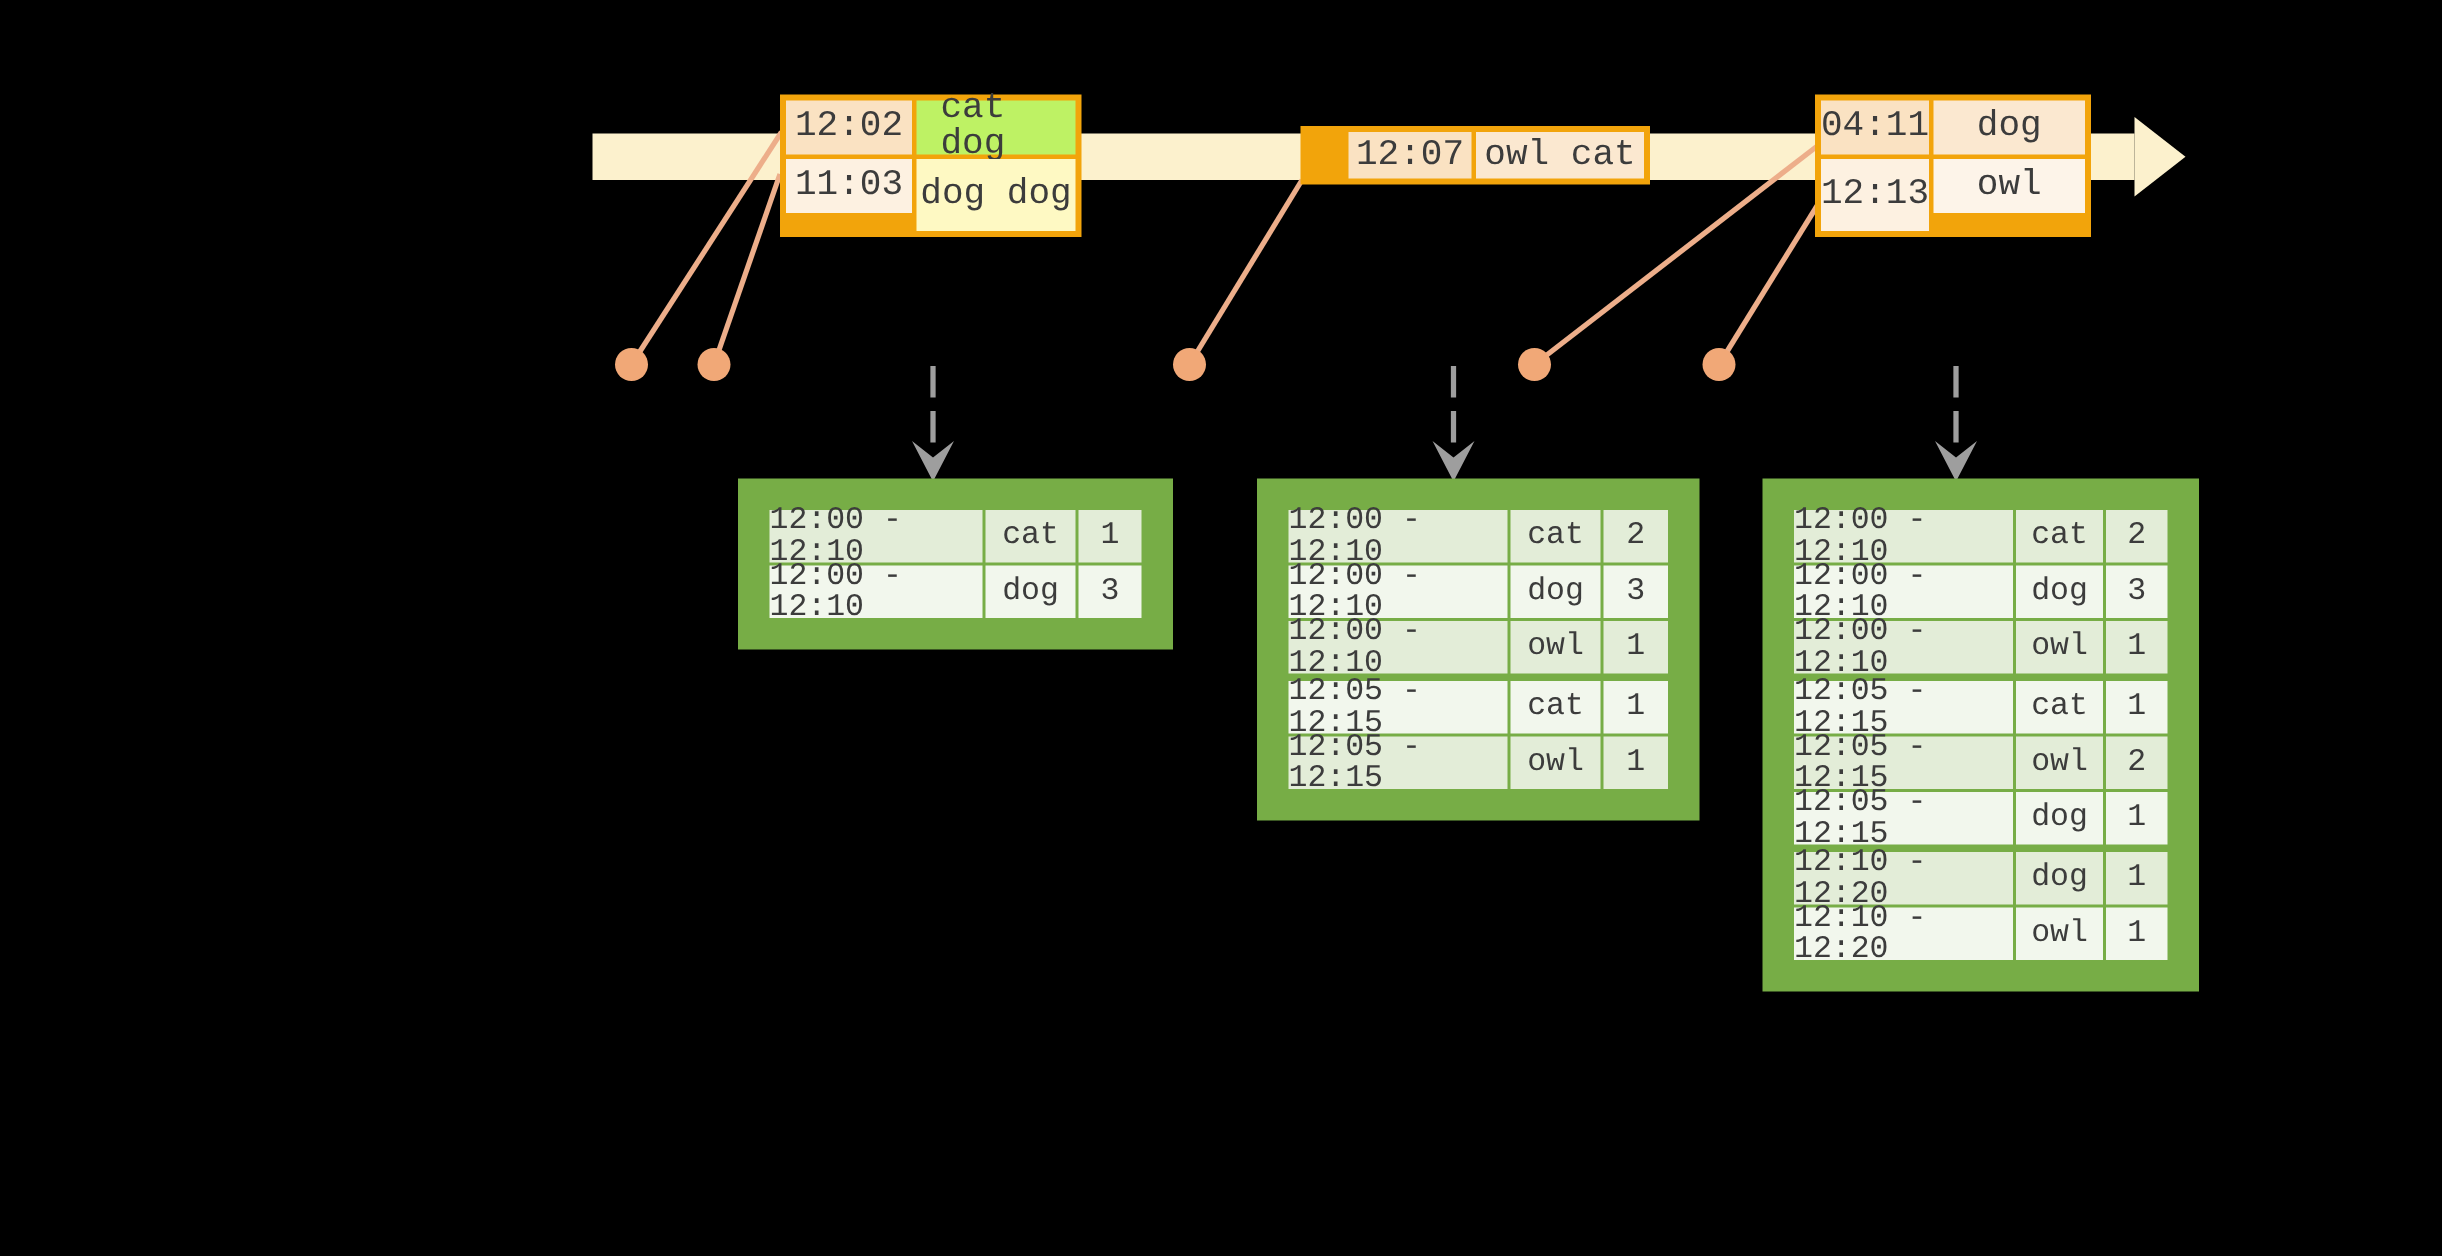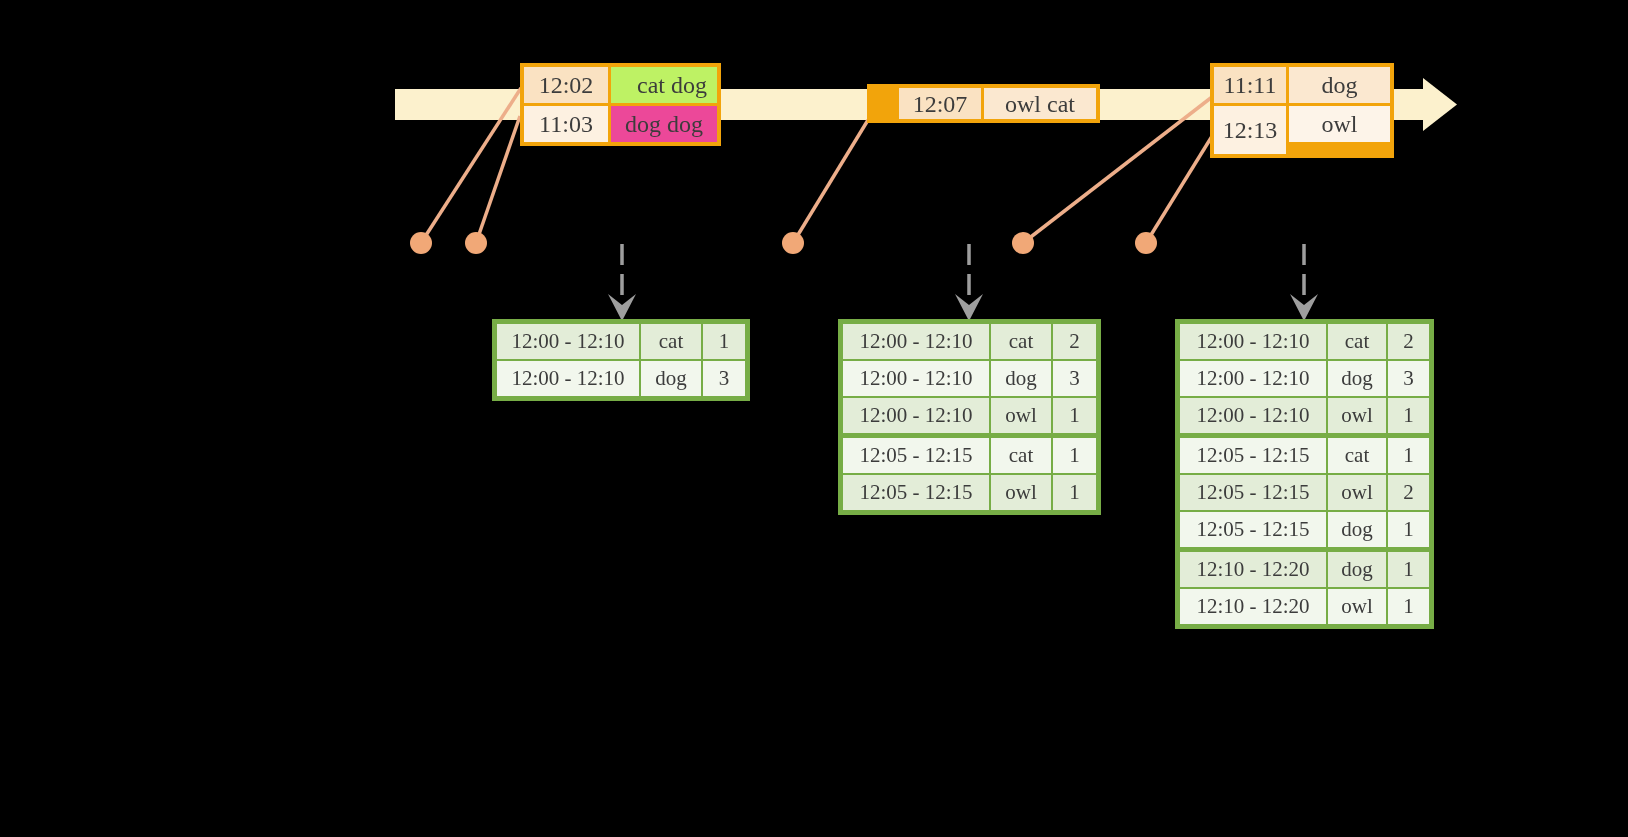--- a/index.html
+++ b/index.html
@@ -1,21 +1,21 @@
 <!DOCTYPE html>
 <html><head>
 <meta charset="utf-8">
 <style>
   html,body{margin:0;padding:0;background:#000;}
   .canvas{
     position:relative;
     width:1628px;height:837px;
     background:var(--bg,#000);
     overflow:hidden;
-    font-family:Liberation Serif, serif;
+    font-family:Liberation Mono, monospace;
     border-radius:15px;
   }
   #diagram-svg{position:absolute;left:0;top:0;}
 
   
   .event-table{
     position:absolute;
     display:grid;
     gap:3px;
     padding:4px;
@@ -24,21 +24,21 @@
   }
   .event-cell{
     display:flex;align-items:center;justify-content:center;
     font-size:24px;color:var(--text);
     line-height:1;
   }
 
   
   .result-table{
     position:absolute;
-    padding:5px;
+    padding:21px;
     background:var(--result-border);
     box-sizing:border-box;
   }
   .result-row{display:flex;gap:2px;}
   .result-row + .result-row{margin-top:2px;}
   .result-row.group-start{margin-top:5px;}
   .result-cell{
     display:flex;align-items:center;justify-content:center;
     font-size:21px;color:var(--text);
     line-height:1;
@@ -84,28 +84,28 @@
       <line x1="1304" y1="244" x2="1304" y2="300" class="trigger-shaft"></line>
       <polygon points="1290,294 1304,305 1318,294 1304,321" class="trigger-head"></polygon>
     </g>
   </svg>
 
   <div id="event-tables">
       <div class="event-table" style="left: 520px; top: 63px; grid-template-columns: 84px 106px;">
         <div class="event-cell" style="height: 36px; background: rgb(250, 226, 194);">12:02</div>
         <div class="event-cell" style="height: 36px; background: #bef264; padding-left: 16px;">cat dog</div>
         <div class="event-cell" style="height: 36px; background: rgb(253, 241, 225);">11:03</div>
-        <div class="event-cell" style="height: 36px; background: #ec4899;">dog dog</div>
+        <div class="event-cell" style="height: 48px; background: #fef9c3;">dog dog</div>
       </div>
       <div class="event-table" style="left: 867px; top: 84px; grid-template-columns: 82px 112px; padding-left: 32px;">
         <div class="event-cell" style="height: 31px; background: rgb(250, 226, 194);">12:07</div>
         <div class="event-cell" style="height: 31px; background: rgb(251, 232, 208); text-align: right;">owl cat</div>
       </div>
       <div class="event-table" style="left: 1210px; top: 63px; grid-template-columns: 72px 101px;">
-        <div class="event-cell" style="height: 36px; background: rgb(250, 226, 194);">11:11</div>
+        <div class="event-cell" style="height: 36px; background: rgb(250, 226, 194);">04:11</div>
         <div class="event-cell" style="height: 36px; background: rgb(251, 232, 208);">dog</div>
         <div class="event-cell" style="height: 48px; background: rgb(253, 241, 225);">12:13</div>
         <div class="event-cell" style="height: 36px; background: rgb(253, 244, 233);">owl</div>
       </div>
     </div>
 
   <div id="result-tables">
       <div class="result-table" style="left: 492px; top: 319px;">
         <div class="result-row">
           <div class="result-cell" style="width: 142px; height: 35px; background: rgb(227, 237, 216);">12:00 - 12:10</div>

